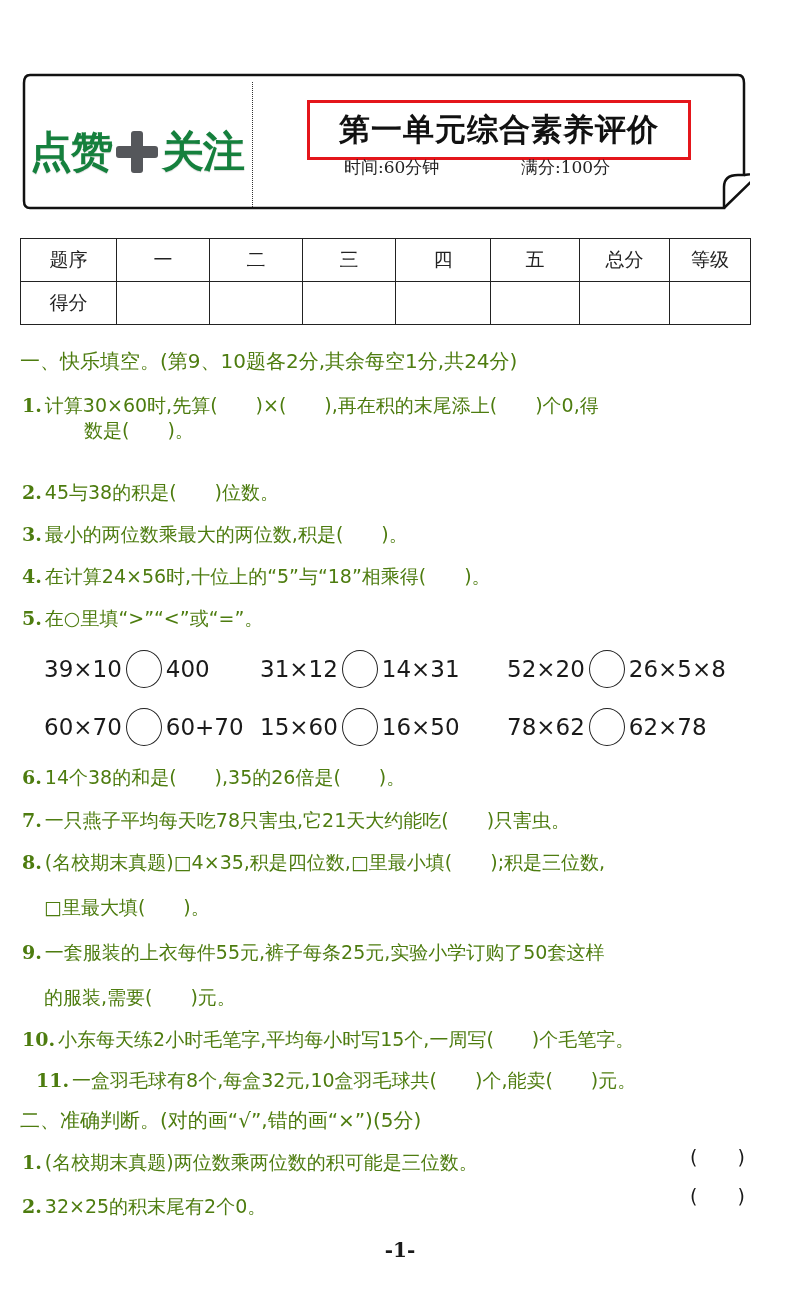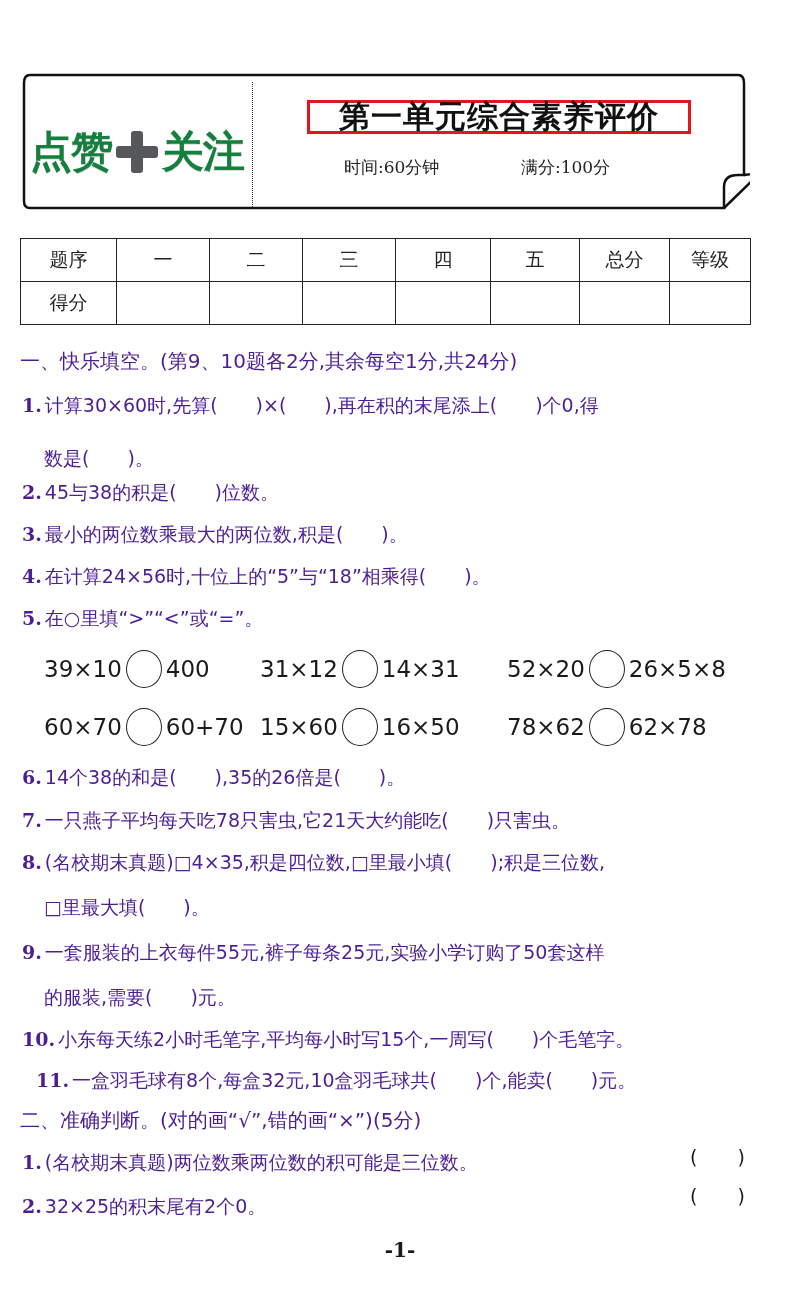--- a/index.html
+++ b/index.html
@@ -11,32 +11,32 @@
   .banner svg { position:absolute; left:0; top:0; }
   .promo { position:absolute; left:30px; top:122px; height:60px; display:flex; align-items:center;
            font-family:"DejaVu Sans", sans-serif; font-weight:bold; font-size:42px; color:#15803d;
            letter-spacing:-1px; text-shadow:0 1px 1px rgba(0,0,0,0.15); }
   .promo .plus { display:inline-block; position:relative; width:42px; height:42px; margin:0 4px; }
   .promo .plus::before, .promo .plus::after { content:""; position:absolute; background:#55575b; border-radius:3px; }
   .promo .plus::before { left:15px; top:0; width:12px; height:42px; }
   .promo .plus::after { left:0; top:15px; width:42px; height:12px; }
   .dotted-line { position:absolute; left:252px; top:82px; height:125px; border-left:1px dotted #333; }
 
-  .title-box { position:absolute; left:307px; top:100px; width:384px; height:34px;
+  .title-box { position:absolute; left:307px; top:100px; width:384px; height:60px;
                border:3px solid #e4161b; box-sizing:border-box; display:flex; align-items:center; justify-content:center; }
   .title-box span { font-family:"DejaVu Serif", "Liberation Serif", serif; font-weight:bold; font-size:31px; color:#111; letter-spacing:1px; }
   .meta { position:absolute; top:156px; font-family:"DejaVu Serif", serif; font-size:17px; color:#222; }
 
   
   table.score { position:absolute; left:20px; top:238px; width:731px; border-collapse:collapse;
                 font-size:19px; font-family:"DejaVu Sans", sans-serif; }
   table.score td { border:1.5px solid #222; height:40px; text-align:center; color:#222; }
 
   
-  .line { position:absolute; left:22px; font-size:19px; white-space:nowrap; color:#4c1d95; }
+  .line { position:absolute; left:22px; font-size:19px; white-space:nowrap; color:#4d7c0f; }
   .line .num { font-family:"DejaVu Serif", serif; font-weight:bold; margin-right:3px; }
   .section { font-size:20px; }
   .indent { left:44px; }
 
   .cmp { position:absolute; font-size:23px; display:flex; align-items:center; white-space:nowrap; }
   .cmp .circ { display:inline-block; width:34px; height:36px; border:1.5px solid #222; border-radius:50%; margin:0 4px; }
 
   .judge-paren { position:absolute; left:690px; font-size:19px; letter-spacing:40px; }
   .page-num { position:absolute; left:0; width:800px; text-align:center; top:1238px;
               font-family:"DejaVu Serif", serif; font-weight:bold; font-size:20px; }
@@ -87,21 +87,21 @@
     <td></td>
   </tr>
 </tbody>
   </table>
 
 <div class="line section" style="top:348px; left:20px;">一、快乐填空。(第9、10题各2分,其余每空1分,共24分)</div>
 
 <div class="line" style="top:393px;">
   <span class="num">1.</span><span>计算30×60时,先算(　　)×(　　),再在积的末尾添上(　　)个0,得</span>
 </div>
-<div class="line indent" style="top:446px;">数是(　　)。</div>
+<div class="line indent" style="top:418px;margin-left:40px;">数是(　　)。</div>
 
 <div class="line" style="top:480px;">
   <span class="num">2.</span><span>45与38的积是(　　)位数。</span>
 </div>
 <div class="line" style="top:522px;">
   <span class="num">3.</span><span>最小的两位数乘最大的两位数,积是(　　)。</span>
 </div>
 <div class="line" style="top:564px;">
   <span class="num">4.</span><span>在计算24×56时,十位上的“5”与“18”相乘得(　　)。</span>
 </div>

